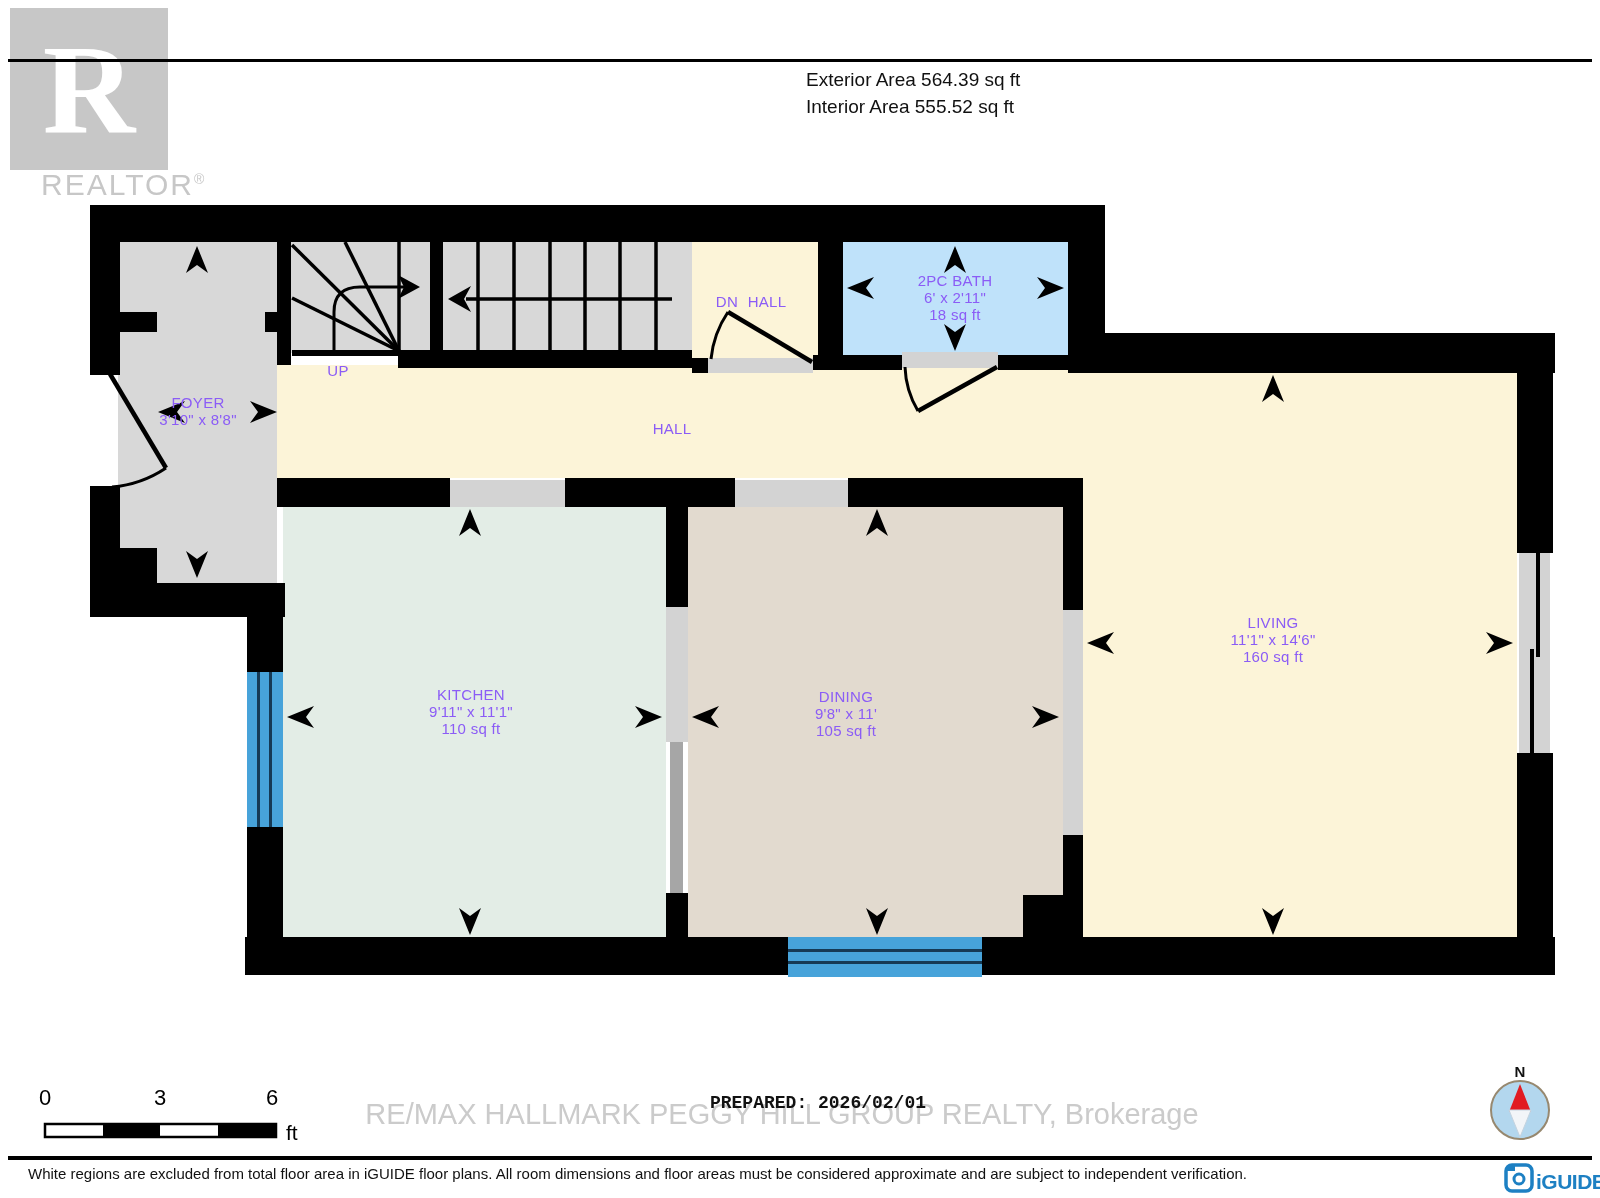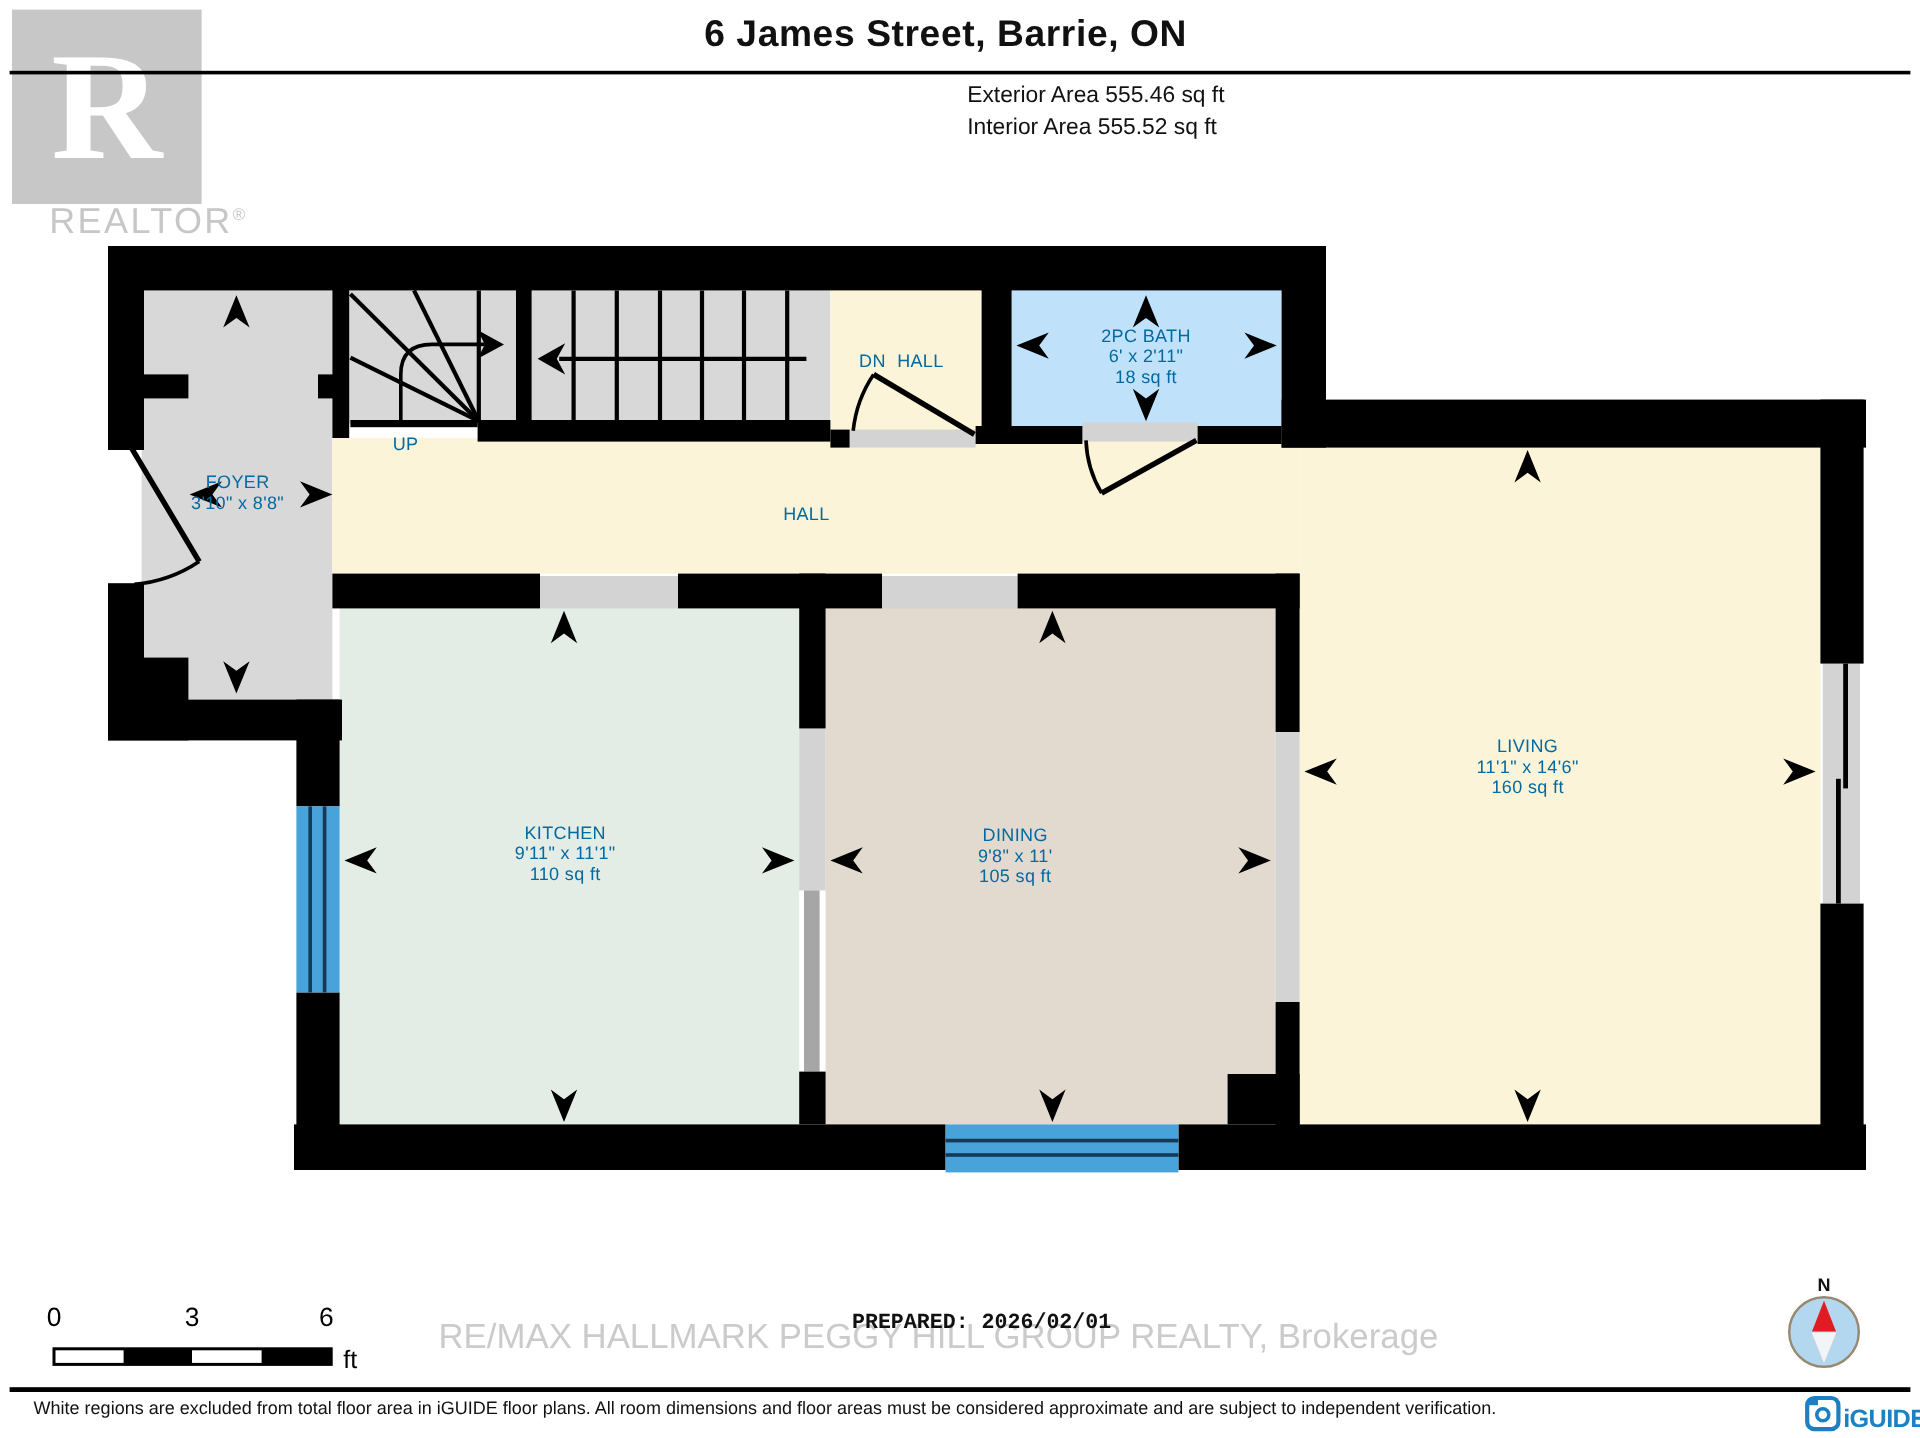--- a/index.html
+++ b/index.html
@@ -14,40 +14,39 @@
   .arealine2{top:96px;left:806px;font-size:19px;}
   
   .rlogo{top:8px;left:10px;width:158px;height:162px;background:#c7c7c7;z-index:1;
          display:flex;align-items:center;justify-content:center;}
   .rlogo span{color:#fff;font-size:128px;font-weight:bold;font-family:"Liberation Serif",serif;}
   .rlogotext{top:168px;left:8px;width:170px;color:#c7c7c7;font-size:30px;letter-spacing:2px;z-index:1;margin-left:33px;}
   .rlogotext sup{font-size:14px;}
   
   #plansvg{top:0;left:0;z-index:2;}
   
-  .rlab{z-index:4;text-align:center;font-size:15px;line-height:17px;letter-spacing:0.3px;color:#0369a1;}
+  .rlab{z-index:4;text-align:center;font-size:15px;line-height:17px;letter-spacing:0.3px;color:#8b5cf6;}
   .prepared{top:1093px;left:608px;width:420px;text-align:center;font-size:18px;font-weight:bold;z-index:4;font-family:Liberation Mono, monospace;}
   .watermark{top:1098px;left:282px;width:1000px;text-align:center;font-size:29px;color:#cbcbcb;
              white-space:nowrap;z-index:3;}
   .disclaimer{top:1165px;left:28px;width:1320px;font-size:15px;z-index:4;}
   .northlbl{top:1063px;left:1504px;width:32px;text-align:center;font-size:15px;font-weight:600;z-index:4;}
 </style>
 </head>
 <body>
 
 <div id="canvas">
 
   <div class="abs rlogo">
     <span>R</span>
   </div>
   <div class="abs rlogotext"><span>REALTOR</span><sup>®</sup></div>
 
-  <div class="abs title">6 James Street, Barrie, ON</div>
   <div class="abs hline" style="top:59px;"></div>
-  <div class="abs arealine1">Exterior Area 555.46 sq ft</div>
+  <div class="abs arealine1">Exterior Area 564.39 sq ft</div>
   <div class="abs arealine2">Interior Area 555.52 sq ft</div>
 
   <svg id="plansvg" class="abs" width="1600" height="1198" viewBox="0 0 1600 1198">
     <defs>
       <polygon id="dimarrow" points="0,0 -11,27 0,19 11,27" fill="#000"></polygon>
     </defs>
 
     <g>
       <rect x="118" y="240" width="159" height="343" fill="#d8d8d8"></rect>
       <rect x="290" y="240" width="140" height="113" fill="#d8d8d8"></rect>

